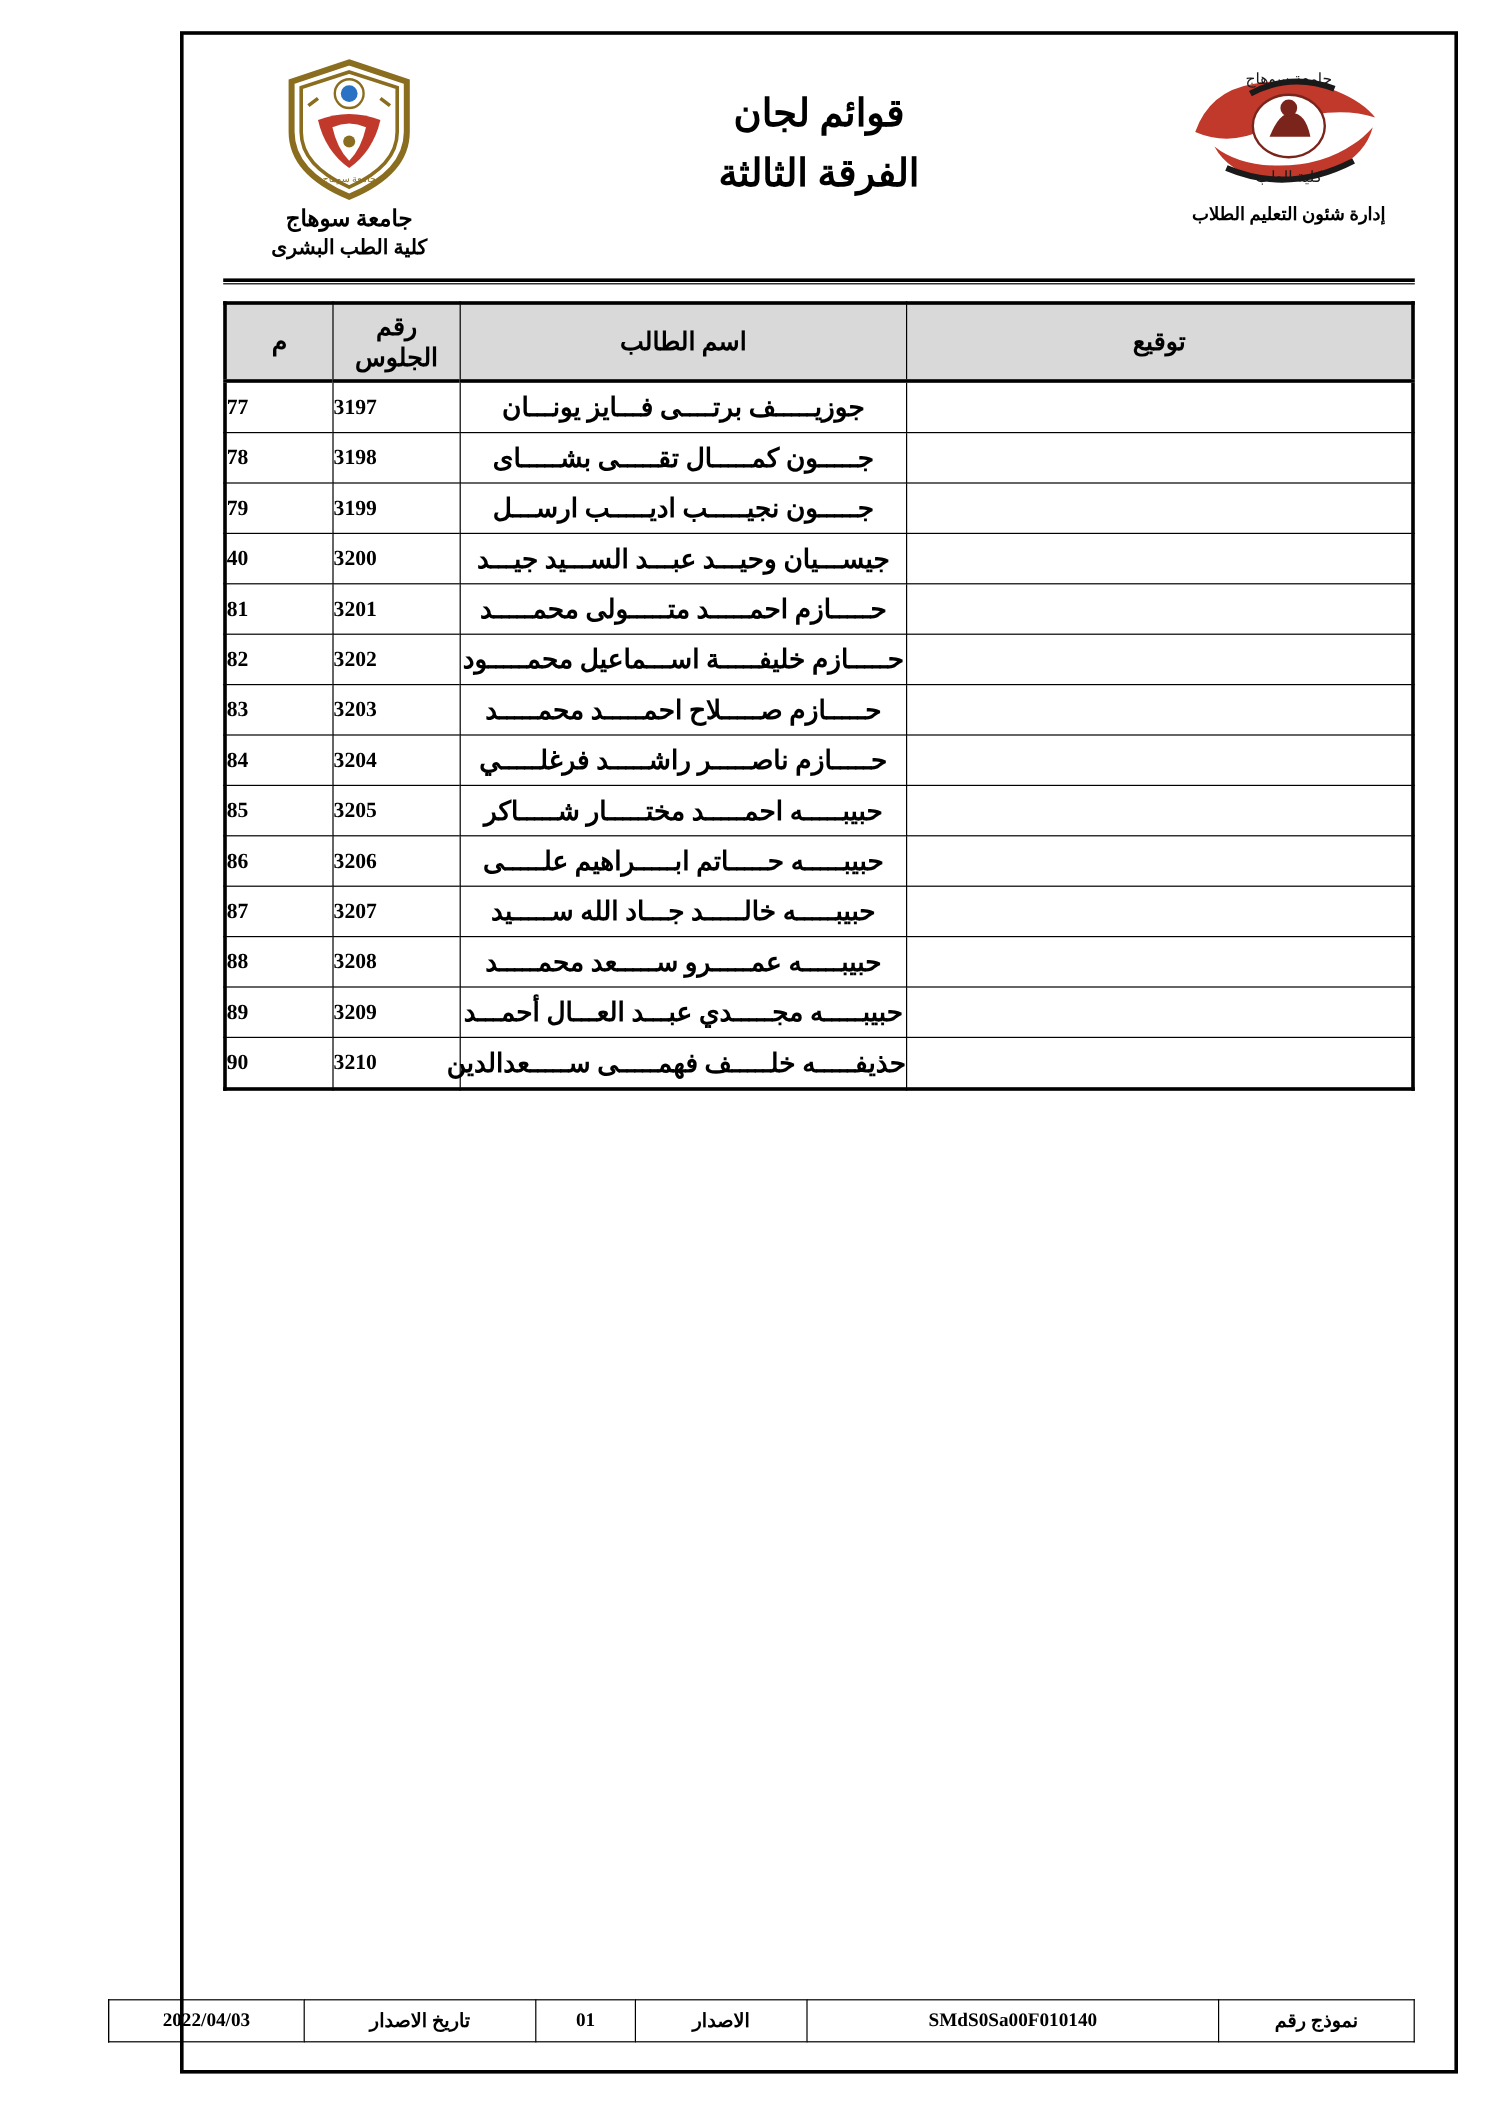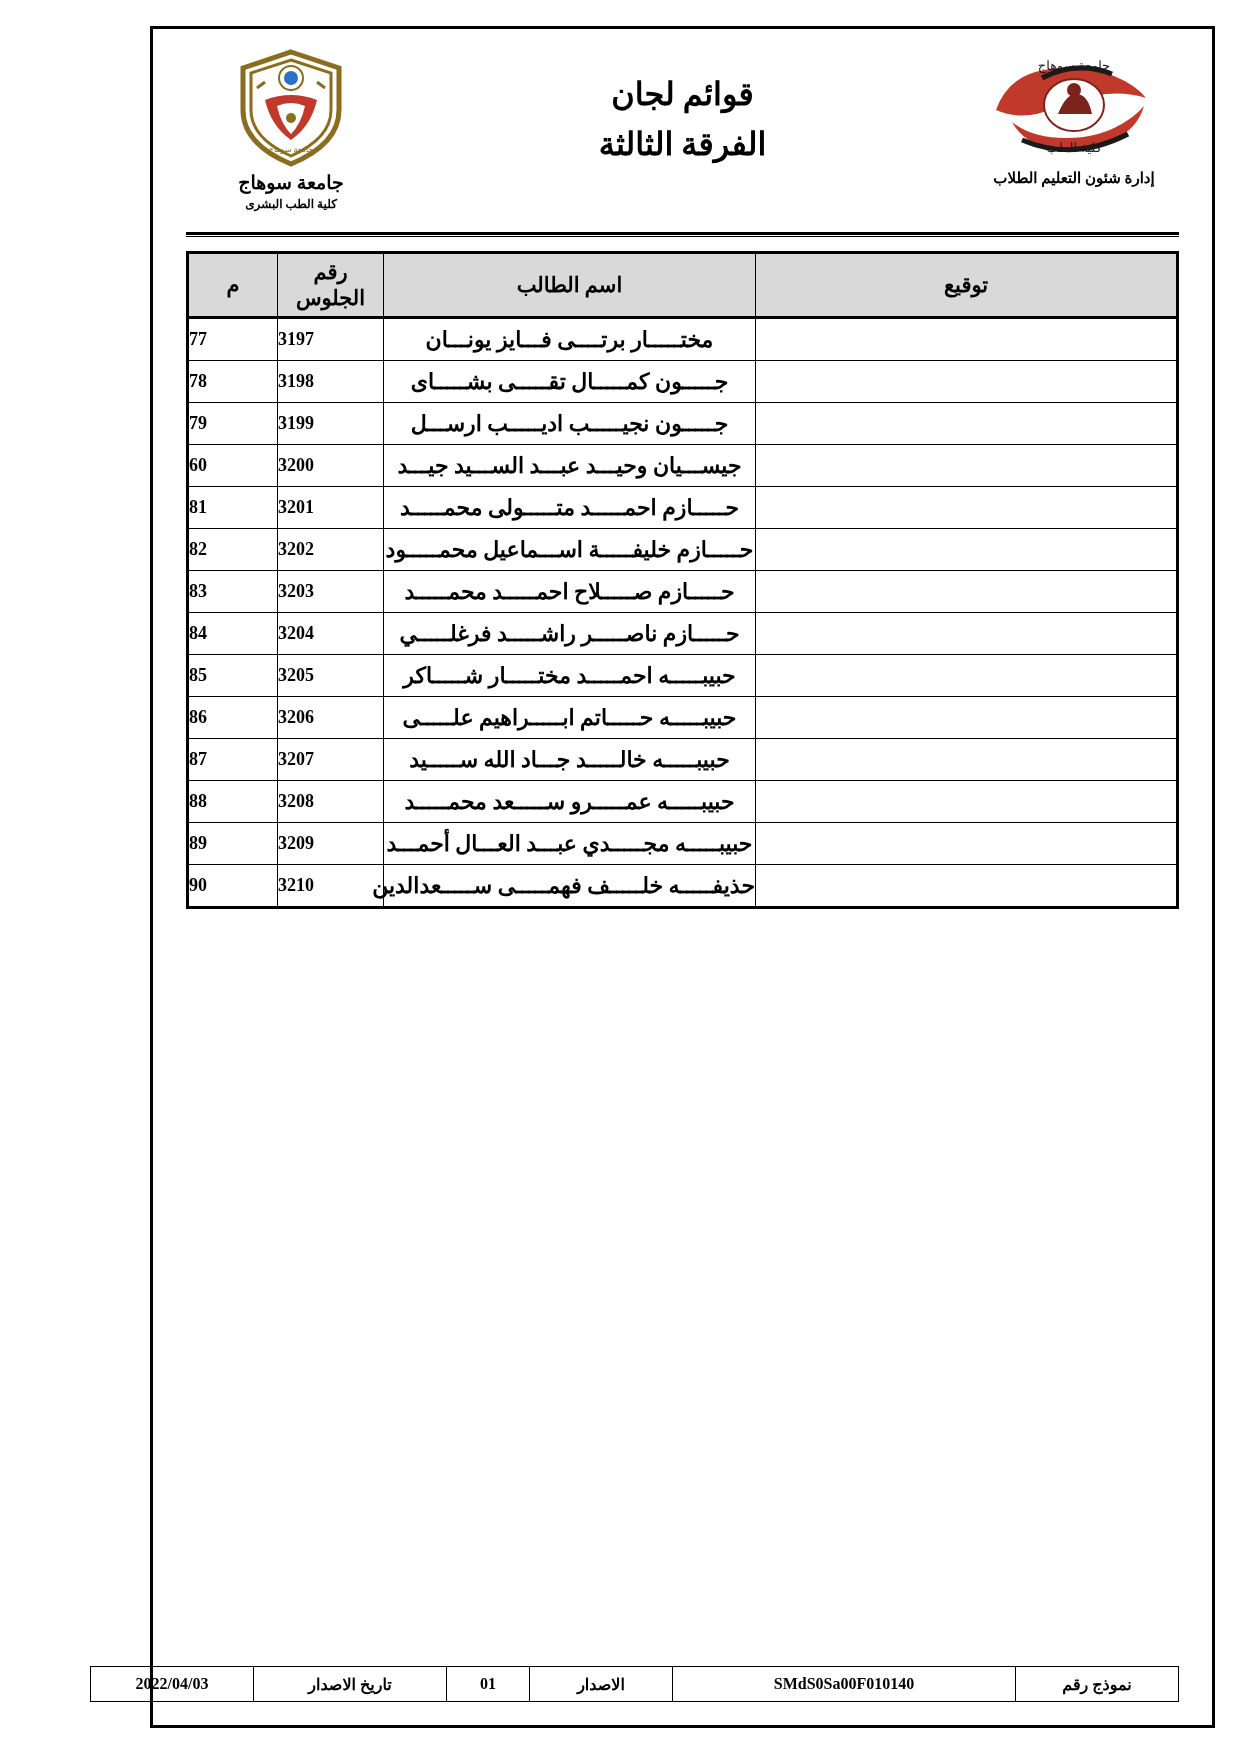--- a/index.html
+++ b/index.html
@@ -52,21 +52,21 @@
     align-items: center;
   }
   .logo-box.right { align-items: center; }
   .univ-lines {
     text-align: center;
     font-weight: bold;
     line-height: 1.35;
     margin-top: 2px;
   }
   .univ-lines .l1 { font-size: 19px; }
-  .univ-lines .l2 { font-size: 12px; }
+  .univ-lines .l2 { font-size: 17px; }
   .center-title {
     flex: 1;
     text-align: center;
     padding-top: 22px;
   }
   .center-title div {
     font-weight: bold;
     font-size: 32px;
     line-height: 1.55;
   }
@@ -235,41 +235,41 @@
               <div>رقم</div>
               <div>الجلوس</div>
             </div>
           </th>
           <th class="col-idx">م</th>
         </tr>
       </thead>
       <tbody>
         <tr>
           <td class="sign"></td>
-          <td class="name">مختـــــار برتــــى فـــايز يونـــان</td>
+          <td class="name">جوزيـــــف برتــــى فـــايز يونـــان</td>
           <td class="seat">3197</td>
           <td class="idx">77</td>
         </tr>
         <tr>
           <td class="sign"></td>
           <td class="name">جـــــون كمـــــال تقـــــى بشـــــاى</td>
           <td class="seat">3198</td>
           <td class="idx">78</td>
         </tr>
         <tr>
           <td class="sign"></td>
           <td class="name">جـــــون نجيـــــب اديـــــب ارســـل</td>
           <td class="seat">3199</td>
           <td class="idx">79</td>
         </tr>
         <tr>
           <td class="sign"></td>
           <td class="name">جيســـيان وحيـــد عبـــد الســـيد جيـــد</td>
           <td class="seat">3200</td>
-          <td class="idx">60</td>
+          <td class="idx">40</td>
         </tr>
         <tr>
           <td class="sign"></td>
           <td class="name">حـــــازم احمـــــد متـــــولى محمـــــد</td>
           <td class="seat">3201</td>
           <td class="idx">81</td>
         </tr>
         <tr>
           <td class="sign"></td>
           <td class="name">حـــــازم خليفـــــة اســـماعيل محمـــــود</td>

